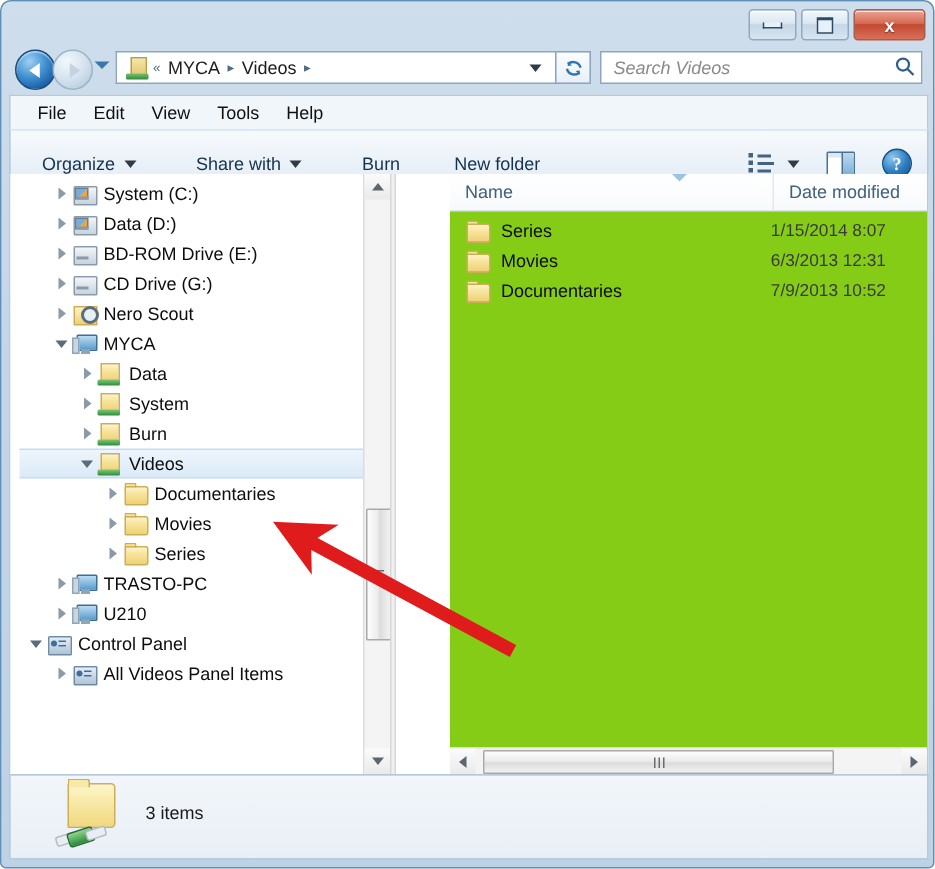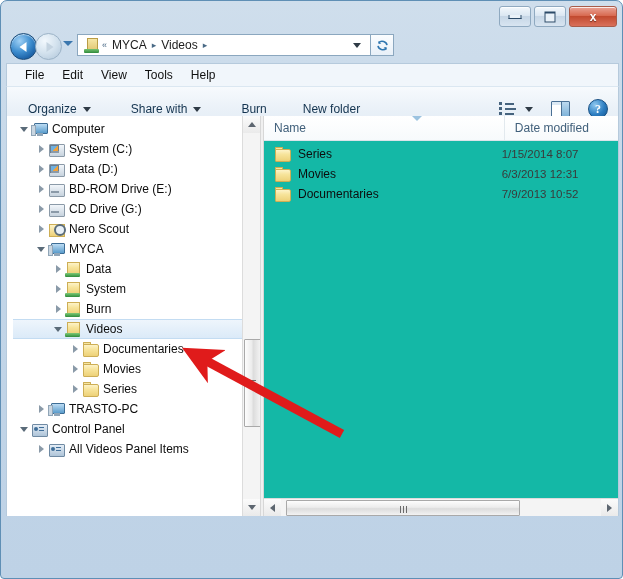--- a/index.html
+++ b/index.html
@@ -295,21 +295,21 @@
     border: 1px solid #a9a9a9; border-radius:1px;
     display:flex; align-items:center; justify-content:center;
   }
   #treethumb .grip { width:7px; }
   #treethumb .grip i { display:block; height:1px; background:#6b6b6b; margin:2px 0; }
 
   
   #splitter { width: 2px; height:100%; background:#f0f0f0; border-left:1px solid #d7d7d7; border-right:1px solid #d7d7d7; }
 
   
-  #filepane { position: relative; flex: 1; background:#14b8a6; overflow:hidden; }
+  #filepane { position: relative; flex: 1; background:#84cc16; overflow:hidden;margin-left:36px; }
   #colhead {
     position:absolute; left:0; top:0; right:0; height:24px;
     background: linear-gradient(to bottom,#ffffff 0%,#f7fafc 100%);
     border-bottom: 1px solid #dbe4ea;
     display: flex; align-items: center;
   }
   .colcell { font-size: 12px; color: #41607b; padding-left: 10px; position:relative; height:100%; display:flex; align-items:center; }
   .colcell.name { width: 245px; }
   .colcell.date { width: 110px; border-left:1px solid #e2e9ee; }
   #sortarrow {
@@ -429,20 +429,29 @@
 
     <div id="refreshbtn">
       <svg width="15" height="15" viewBox="0 0 15 15">
         <path d="M3.5 6.0 L3.5 3.2 L6.3 5.6 Z" fill="#2f76b0"></path>
         <path d="M11.5 9.0 L11.5 11.8 L8.7 9.4 Z" fill="#2f76b0"></path>
         <path d="M3.6 4.6 C6.6 2.0 11.4 3.6 12.0 7.2" stroke="#2f76b0" stroke-width="1.6" fill="none"></path>
         <path d="M11.4 10.4 C8.4 13.0 3.6 11.4 3.0 7.8" stroke="#2f76b0" stroke-width="1.6" fill="none"></path>
       </svg>
     </div>
 
+    <div id="searchbox">
+      <div id="searchtext" title="Search Videos">Search Videos</div>
+      <div id="searchicon">
+        <svg width="14" height="14" viewBox="0 0 14 14">
+          <circle cx="6" cy="6" r="4" stroke="#2d5f8e" stroke-width="1.5" fill="none"></circle>
+          <line x1="9" y1="9" x2="13" y2="13" stroke="#2d5f8e" stroke-width="1.5"></line>
+        </svg>
+      </div>
+    </div>
   </div>
 
   <div id="menubar">
     <div class="menuitem">File</div>
     <div class="menuitem">Edit</div>
     <div class="menuitem">View</div>
     <div class="menuitem">Tools</div>
     <div class="menuitem">Help</div>
   </div>
 
@@ -471,188 +480,188 @@
       <div class="paneicon"></div>
       <div class="helpicon" style="margin-left:14px;">?</div>
     </div>
   </div>
 
   <div id="content">
 
     <div id="treepane">
       <div id="treelist">
           <div class="trow">
-            <i style="display: block; flex: 0 0 auto; width: 10px;"></i>
+            <i style="display: block; flex: 0 0 auto; width: 27px;"></i>
+            <span class="expander">
+              <i class="tri-c"></i>
+            </span>
+            <span class="ticon ic-drive">
+              <i class="bx"></i>
+              <i class="win"></i>
+              <i class="bar"></i>
+            </span>
+            <span>System (C:)</span>
+          </div>
+          <div class="trow">
+            <i style="display: block; flex: 0 0 auto; width: 27px;"></i>
+            <span class="expander">
+              <i class="tri-c"></i>
+            </span>
+            <span class="ticon ic-drive">
+              <i class="bx"></i>
+              <i class="win"></i>
+              <i class="bar"></i>
+            </span>
+            <span>Data (D:)</span>
+          </div>
+          <div class="trow">
+            <i style="display: block; flex: 0 0 auto; width: 27px;"></i>
+            <span class="expander">
+              <i class="tri-c"></i>
+            </span>
+            <span class="ticon ic-drive">
+              <i class="bx"></i>
+              <i class="bar"></i>
+            </span>
+            <span>BD-ROM Drive (E:)</span>
+          </div>
+          <div class="trow">
+            <i style="display: block; flex: 0 0 auto; width: 27px;"></i>
+            <span class="expander">
+              <i class="tri-c"></i>
+            </span>
+            <span class="ticon ic-drive">
+              <i class="bx"></i>
+              <i class="bar"></i>
+            </span>
+            <span>CD Drive (G:)</span>
+          </div>
+          <div class="trow">
+            <i style="display: block; flex: 0 0 auto; width: 27px;"></i>
+            <span class="expander">
+              <i class="tri-c"></i>
+            </span>
+            <span class="ticon ic-nero">
+              <i class="f"></i>
+              <i class="mag"></i>
+            </span>
+            <span>Nero Scout</span>
+          </div>
+          <div class="trow">
+            <i style="display: block; flex: 0 0 auto; width: 27px;"></i>
             <span class="expander">
               <i class="tri-o"></i>
             </span>
             <span class="ticon ic-computer">
               <i class="scr"></i>
               <i class="stand"></i>
               <i class="side"></i>
             </span>
-            <span>Computer</span>
-          </div>
-          <div class="trow">
-            <i style="display: block; flex: 0 0 auto; width: 27px;"></i>
-            <span class="expander">
-              <i class="tri-c"></i>
-            </span>
-            <span class="ticon ic-drive">
-              <i class="bx"></i>
-              <i class="win"></i>
-              <i class="bar"></i>
-            </span>
-            <span>System (C:)</span>
-          </div>
-          <div class="trow">
-            <i style="display: block; flex: 0 0 auto; width: 27px;"></i>
-            <span class="expander">
-              <i class="tri-c"></i>
-            </span>
-            <span class="ticon ic-drive">
-              <i class="bx"></i>
-              <i class="win"></i>
-              <i class="bar"></i>
-            </span>
-            <span>Data (D:)</span>
-          </div>
-          <div class="trow">
-            <i style="display: block; flex: 0 0 auto; width: 27px;"></i>
-            <span class="expander">
-              <i class="tri-c"></i>
-            </span>
-            <span class="ticon ic-drive">
-              <i class="bx"></i>
-              <i class="bar"></i>
-            </span>
-            <span>BD-ROM Drive (E:)</span>
-          </div>
-          <div class="trow">
-            <i style="display: block; flex: 0 0 auto; width: 27px;"></i>
-            <span class="expander">
-              <i class="tri-c"></i>
-            </span>
-            <span class="ticon ic-drive">
-              <i class="bx"></i>
-              <i class="bar"></i>
-            </span>
-            <span>CD Drive (G:)</span>
-          </div>
-          <div class="trow">
-            <i style="display: block; flex: 0 0 auto; width: 27px;"></i>
-            <span class="expander">
-              <i class="tri-c"></i>
-            </span>
-            <span class="ticon ic-nero">
+            <span>MYCA</span>
+          </div>
+          <div class="trow">
+            <i style="display: block; flex: 0 0 auto; width: 44px;"></i>
+            <span class="expander">
+              <i class="tri-c"></i>
+            </span>
+            <span class="ticon ic-shared">
               <i class="f"></i>
-              <i class="mag"></i>
-            </span>
-            <span>Nero Scout</span>
-          </div>
-          <div class="trow">
-            <i style="display: block; flex: 0 0 auto; width: 27px;"></i>
+              <i class="plug"></i>
+            </span>
+            <span>Data</span>
+          </div>
+          <div class="trow">
+            <i style="display: block; flex: 0 0 auto; width: 44px;"></i>
+            <span class="expander">
+              <i class="tri-c"></i>
+            </span>
+            <span class="ticon ic-shared">
+              <i class="f"></i>
+              <i class="plug"></i>
+            </span>
+            <span>System</span>
+          </div>
+          <div class="trow">
+            <i style="display: block; flex: 0 0 auto; width: 44px;"></i>
+            <span class="expander">
+              <i class="tri-c"></i>
+            </span>
+            <span class="ticon ic-shared">
+              <i class="f"></i>
+              <i class="plug"></i>
+            </span>
+            <span>Burn</span>
+          </div>
+          <div class="trow sel">
+            <i style="display: block; flex: 0 0 auto; width: 38px;"></i>
             <span class="expander">
               <i class="tri-o"></i>
+            </span>
+            <span class="ticon ic-shared">
+              <i class="f"></i>
+              <i class="plug"></i>
+            </span>
+            <span>Videos</span>
+          </div>
+          <div class="trow">
+            <i style="display: block; flex: 0 0 auto; width: 61px;"></i>
+            <span class="expander">
+              <i class="tri-c"></i>
+            </span>
+            <span class="ticon ic-folder">
+              <i class="tab"></i>
+              <i class="f"></i>
+            </span>
+            <span>Documentaries</span>
+          </div>
+          <div class="trow">
+            <i style="display: block; flex: 0 0 auto; width: 61px;"></i>
+            <span class="expander">
+              <i class="tri-c"></i>
+            </span>
+            <span class="ticon ic-folder">
+              <i class="tab"></i>
+              <i class="f"></i>
+            </span>
+            <span>Movies</span>
+          </div>
+          <div class="trow">
+            <i style="display: block; flex: 0 0 auto; width: 61px;"></i>
+            <span class="expander">
+              <i class="tri-c"></i>
+            </span>
+            <span class="ticon ic-folder">
+              <i class="tab"></i>
+              <i class="f"></i>
+            </span>
+            <span>Series</span>
+          </div>
+          <div class="trow">
+            <i style="display: block; flex: 0 0 auto; width: 27px;"></i>
+            <span class="expander">
+              <i class="tri-c"></i>
             </span>
             <span class="ticon ic-computer">
               <i class="scr"></i>
               <i class="stand"></i>
               <i class="side"></i>
             </span>
-            <span>MYCA</span>
-          </div>
-          <div class="trow">
-            <i style="display: block; flex: 0 0 auto; width: 44px;"></i>
-            <span class="expander">
-              <i class="tri-c"></i>
-            </span>
-            <span class="ticon ic-shared">
-              <i class="f"></i>
-              <i class="plug"></i>
-            </span>
-            <span>Data</span>
-          </div>
-          <div class="trow">
-            <i style="display: block; flex: 0 0 auto; width: 44px;"></i>
-            <span class="expander">
-              <i class="tri-c"></i>
-            </span>
-            <span class="ticon ic-shared">
-              <i class="f"></i>
-              <i class="plug"></i>
-            </span>
-            <span>System</span>
-          </div>
-          <div class="trow">
-            <i style="display: block; flex: 0 0 auto; width: 44px;"></i>
-            <span class="expander">
-              <i class="tri-c"></i>
-            </span>
-            <span class="ticon ic-shared">
-              <i class="f"></i>
-              <i class="plug"></i>
-            </span>
-            <span>Burn</span>
-          </div>
-          <div class="trow sel">
-            <i style="display: block; flex: 0 0 auto; width: 38px;"></i>
-            <span class="expander">
-              <i class="tri-o"></i>
-            </span>
-            <span class="ticon ic-shared">
-              <i class="f"></i>
-              <i class="plug"></i>
-            </span>
-            <span>Videos</span>
-          </div>
-          <div class="trow">
-            <i style="display: block; flex: 0 0 auto; width: 61px;"></i>
-            <span class="expander">
-              <i class="tri-c"></i>
-            </span>
-            <span class="ticon ic-folder">
-              <i class="tab"></i>
-              <i class="f"></i>
-            </span>
-            <span>Documentaries</span>
-          </div>
-          <div class="trow">
-            <i style="display: block; flex: 0 0 auto; width: 61px;"></i>
-            <span class="expander">
-              <i class="tri-c"></i>
-            </span>
-            <span class="ticon ic-folder">
-              <i class="tab"></i>
-              <i class="f"></i>
-            </span>
-            <span>Movies</span>
-          </div>
-          <div class="trow">
-            <i style="display: block; flex: 0 0 auto; width: 61px;"></i>
-            <span class="expander">
-              <i class="tri-c"></i>
-            </span>
-            <span class="ticon ic-folder">
-              <i class="tab"></i>
-              <i class="f"></i>
-            </span>
-            <span>Series</span>
+            <span>TRASTO-PC</span>
           </div>
           <div class="trow">
             <i style="display: block; flex: 0 0 auto; width: 27px;"></i>
             <span class="expander">
               <i class="tri-c"></i>
             </span>
             <span class="ticon ic-computer">
               <i class="scr"></i>
               <i class="stand"></i>
               <i class="side"></i>
             </span>
-            <span>TRASTO-PC</span>
+            <span>U210</span>
           </div>
           <div class="trow">
             <i style="display: block; flex: 0 0 auto; width: 10px;"></i>
             <span class="expander">
               <i class="tri-o"></i>
             </span>
             <span class="ticon ic-cpanel">
               <i class="bx"></i>
               <i class="d1"></i>
               <i class="l1"></i>
@@ -745,20 +754,31 @@
         <div id="hsthumb">
           <span class="grip"><i></i><i></i><i></i></span>
         </div>
         <div class="hsarrow" style="margin-left:auto;">
             <i class="t-r"></i>
           </div>
       </div>
     </div>
   </div>
 
+  <div id="statusbar">
+    <div id="statusicon">
+      <i class="folder"></i>
+      <span class="cable">
+        <i class="wire1"></i>
+          <i class="plug"></i>
+          <i class="wire2"></i>
+      </span>
+    </div>
+    <div id="statustext">3 items</div>
+  </div>
 
   <svg id="annotation" viewBox="0 0 623 579">
     <defs>
       <marker id="redhead" markerWidth="4.4" markerHeight="4.4" refX="2.0" refY="2.2" orient="auto">
         <path d="M0,0.1 L4.4,2.2 L0,4.3 L1.2,2.2 Z" fill="#e01b1b"></path>
       </marker>
     </defs>
     <line id="annline" x1="341" y1="433" x2="200" y2="357" stroke="#e01b1b" stroke-width="9" marker-end="url(#redhead)"></line>
   </svg>
 

